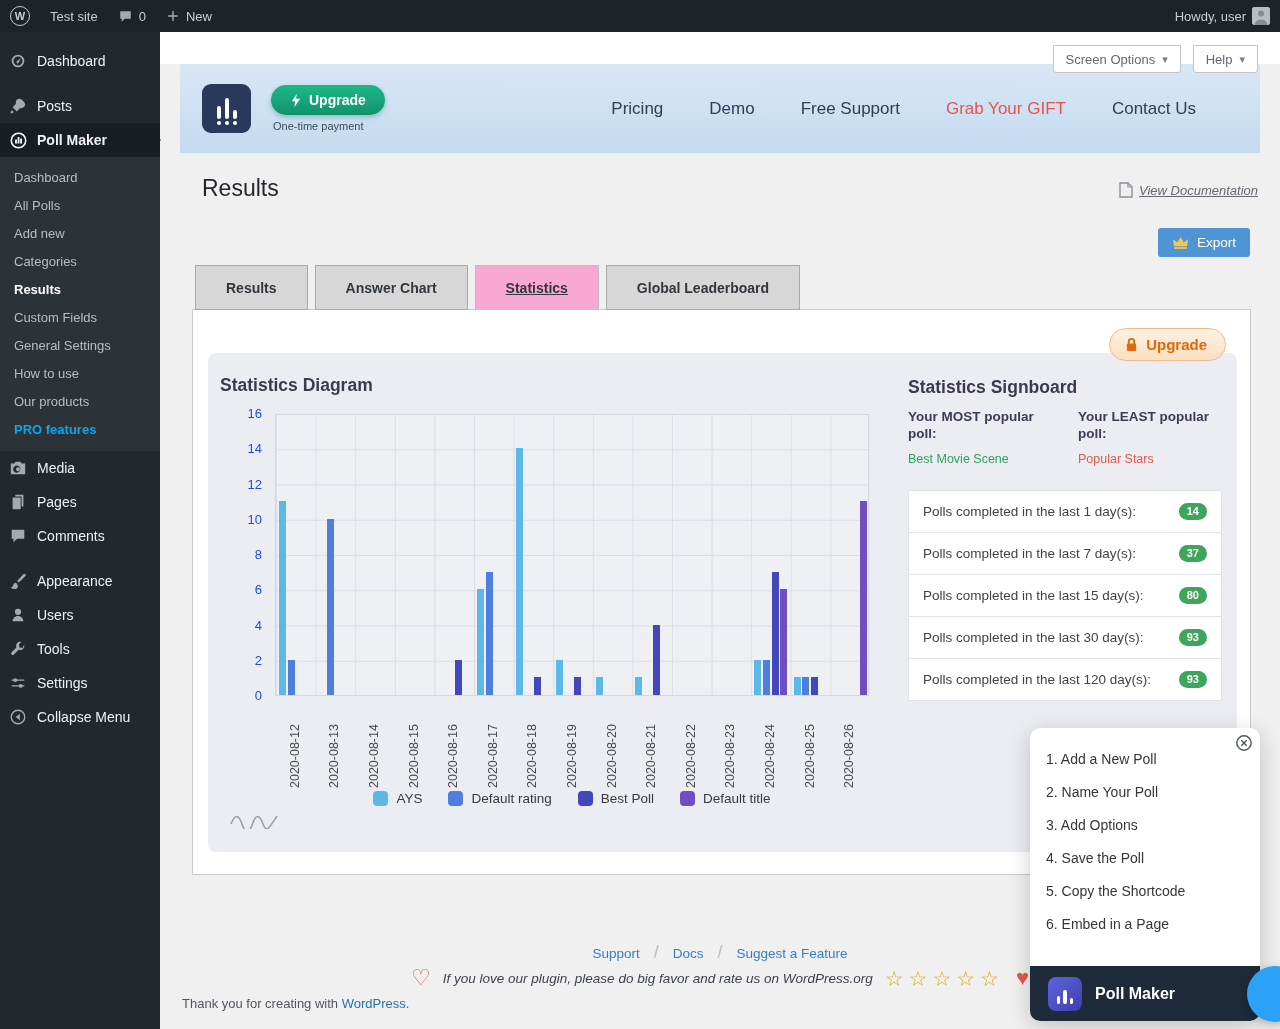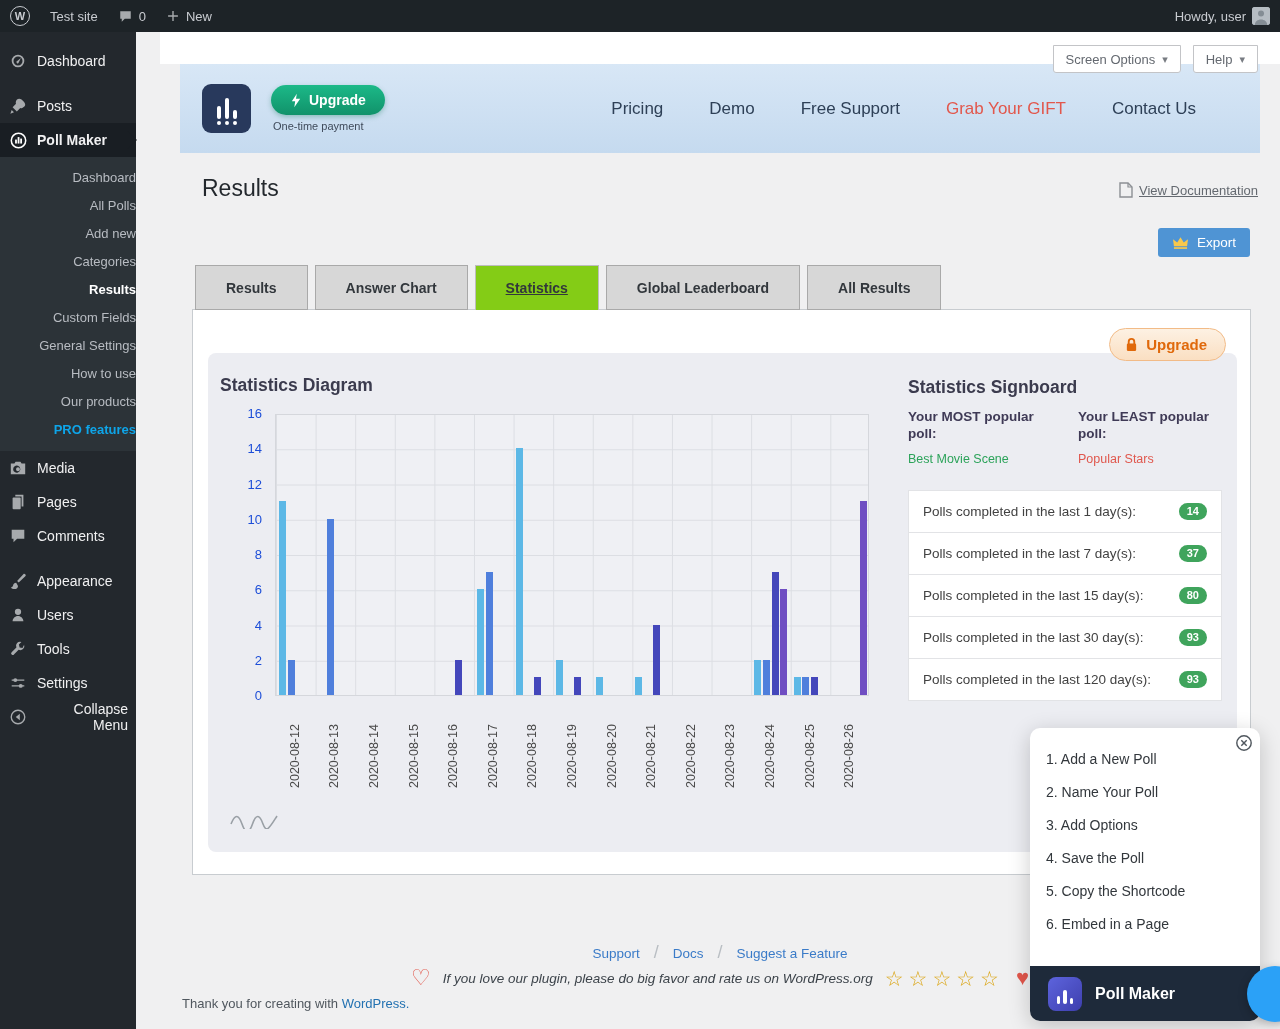--- a/index.html
+++ b/index.html
@@ -21,22 +21,22 @@
     z-index:100; font-size:13px;
   }
   .ab-item { display:flex; align-items:center; gap:6px; padding:0 10px; height:32px; cursor:pointer; }
   .ab-right { margin-left:auto; display:flex; align-items:center; }
   .wp-logo-circle { width:20px; height:20px; border-radius:50%; border:1.5px solid #c9ccd1;
     display:flex; align-items:center; justify-content:center; font-weight:bold; font-size:11px; color:#c9ccd1; }
   .avatar { width:18px; height:18px; border-radius:3px; overflow:hidden; background:#b6bdc3; }
 
   
   #sidebar {
-    position:absolute; top:32px; left:0; bottom:0; width:136px;
-    background:#23282d; color:#f0f0f1; z-index:90; padding-top:12px;text-align:right;
+    position:absolute; top:32px; left:0; bottom:0; width:160px;
+    background:#23282d; color:#f0f0f1; z-index:90; padding-top:12px;
   }
   .mi { height:34px; display:flex; align-items:center; gap:9px; padding:0 8px;
         font-size:14px; color:#f0f0f1; cursor:pointer; position:relative; }
   .mi .mi-ic { width:20px; height:20px; color:#a7aaad; display:flex; align-items:center; justify-content:center; flex:none; }
   .mi.active { background:#191e23; font-weight:600; }
   .mi.active .mi-ic { color:#fff; }
   .mi.active .menu-arrow { position:absolute; right:-10px; top:50%; margin-top:-9px;
      width:0; height:0; border:9px solid transparent; border-left:10px solid #191e23; }
   .sep { height:11px; }
   .sub { background:#2c3338; padding:7px 0; }
@@ -66,29 +66,29 @@
     cursor:pointer; box-shadow:0 2px 5px rgba(20,120,90,.35); }
   .upg-sub { font-size:11px; color:#3f4a5a; margin-top:5px; padding-left:2px; }
   .banner-nav { margin-left:auto; margin-right:64px; display:flex; gap:46px; font-size:17px; color:#2e4057; }
   .banner-nav span { cursor:pointer; }
   .banner-nav .gift { color:#e2574c; }
 
   
   .page-h1 { position:absolute; left:42px; top:143px; font-size:23px; font-weight:400; color:#23282d; }
   .view-doc { position:absolute; right:22px; top:150px; display:flex; align-items:center; gap:6px;
     color:#646970; font-size:13px; cursor:pointer; }
-  .view-doc .vd-text { text-decoration:underline; }
+  .view-doc .vd-text { text-decoration:underline; font-style:italic; }
   .export-btn { position:absolute; top:196px; right:30px; display:flex; align-items:center; gap:8px;
     background:#4f94d4; color:#fff; font-size:13.5px; padding:7px 14px; border-radius:3px; cursor:pointer; }
 
   
   .tabs { position:absolute; left:35px; top:233px; display:flex; gap:7px; z-index:3; }
   .tab { height:45px; line-height:44px; padding:0 30px; background:#d7d7d7; border:1px solid #a9a9a9;
     font-size:14px; font-weight:600; color:#32373c; cursor:pointer; }
-  .tab.active { background:#84cc16; border-color:#bdbdbd; border-bottom:none; text-decoration:underline; font-weight:bold; }
+  .tab.active { background:#f9a8d4; border-color:#bdbdbd; border-bottom:none; text-decoration:underline; font-weight:bold; }
   .panel { position:absolute; left:32px; top:277px; width:1059px; height:566px;
     background:#fff; border:1px solid #c8ccd0; z-index:1; }
   .upgrade-pill { position:absolute; top:18px; right:24px; height:33px; display:flex; align-items:center; gap:8px;
     padding:0 18px 0 15px; border-radius:17px; background:linear-gradient(180deg,#fdf1e3,#fadfc2);
     border:1px solid #f2bb87; color:#e0690b; font-weight:bold; font-size:15px; cursor:pointer; z-index:4; }
 
   
   .stats-box { position:absolute; left:15px; top:43px; width:1029px; height:499px;
     background:#ecedf2; border-radius:8px; }
   .chart-title { position:absolute; left:12px; top:22px; font-size:17.5px; font-weight:bold; color:#3b3b4e; }
@@ -371,21 +371,20 @@
         </svg>
     </span>
     <span>Export</span>
   </div>
 
   <div class="tabs">
     <div class="tab">Results</div>
     <div class="tab">Answer Chart</div>
     <div class="tab active">Statistics</div>
     <div class="tab">Global Leaderboard</div>
-    <div class="tab">All Results</div>
   </div>
 
   <div class="panel">
     <div class="upgrade-pill">
       <span>
         <svg width="13" height="15" viewBox="0 0 14 16">
             <path fill="none" stroke="#e0690b" stroke-width="2" d="M4 7.5V5a3 3 0 016 0v2.5"></path>
             <rect x="2" y="7" width="10" height="8" rx="1.4" fill="#e0690b"></rect>
           </svg>
       </span>
@@ -469,20 +468,38 @@
           <div class="x-label" style="left: 475.2px; width: 39.6px;">
             <span>2020-08-24</span>
           </div>
           <div class="x-label" style="left: 514.8px; width: 39.6px;">
             <span>2020-08-25</span>
           </div>
           <div class="x-label" style="left: 554.4px; width: 39.6px;">
             <span>2020-08-26</span>
           </div>
         </div>
+      <div class="legend">
+          <div class="legend-item">
+            <span class="swatch" style="background: rgb(92, 184, 230);"></span>
+            <span>AYS</span>
+          </div>
+          <div class="legend-item">
+            <span class="swatch" style="background: rgb(79, 127, 220);"></span>
+            <span>Default rating</span>
+          </div>
+          <div class="legend-item">
+            <span class="swatch" style="background: rgb(68, 71, 187);"></span>
+            <span>Best Poll</span>
+          </div>
+          <div class="legend-item">
+            <span class="swatch" style="background: rgb(111, 78, 194);"></span>
+            <span>Default title</span>
+          </div>
+        </div>
       <div class="amlogo">
         <svg width="48" height="18" viewBox="0 0 48 18">
             <path d="M1 13c4-10 7.5-10 11 0s7 10 10.5 0 7-10 10.5 0 7 3 14-8" fill="none" stroke="#9aa0a6" stroke-width="1.6"></path>
           </svg>
       </div>
 
       <div class="signboard">
         <div class="sb-title">Statistics Signboard</div>
         <div class="pop-cols">
           <div class="pop-col">

